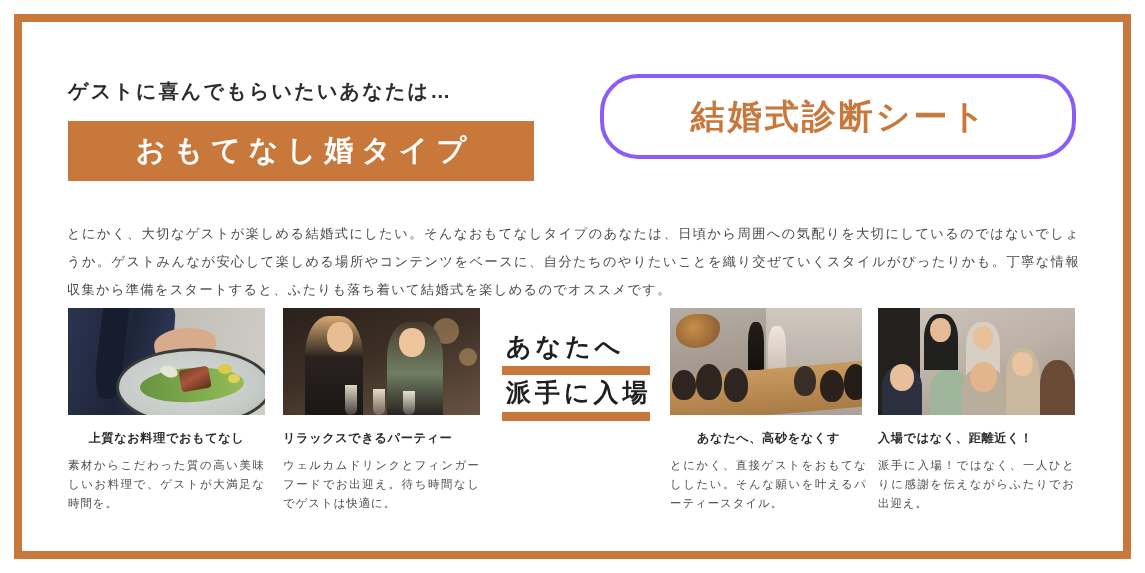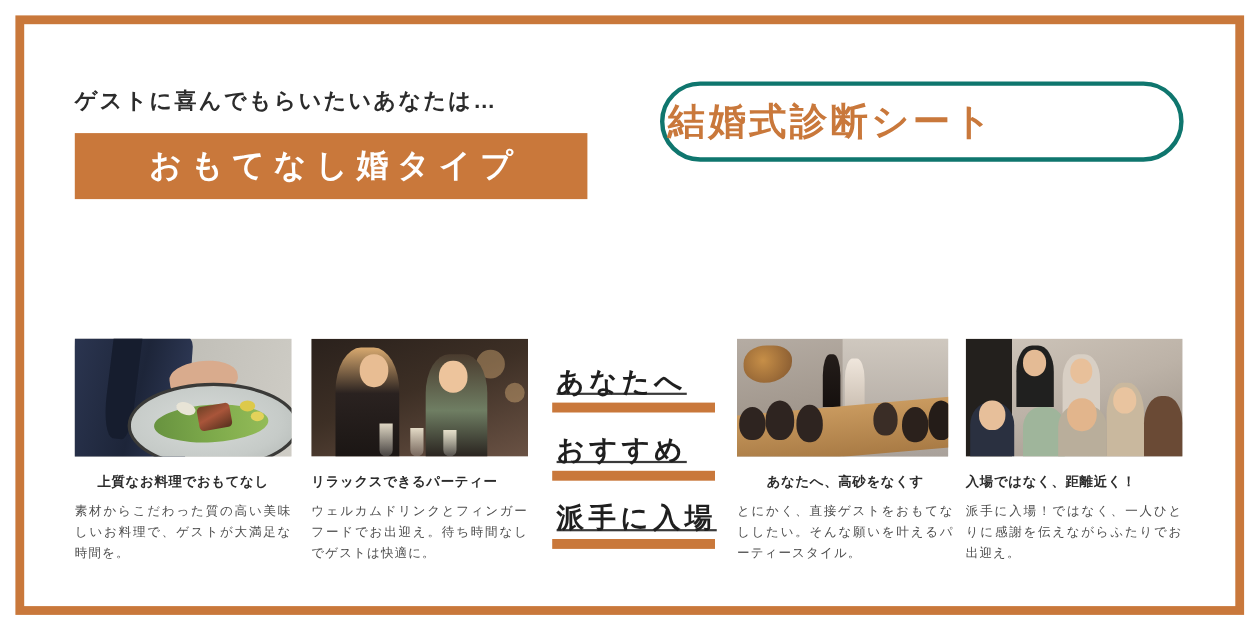--- a/index.html
+++ b/index.html
@@ -80,27 +80,27 @@
     letter-spacing: 8px;
     text-indent: 8px;
     white-space: nowrap;
   }
 
   #sheet-title-pill {
     position: absolute;
     left: 578px;
     top: 52px;
     width: 476px;
-    height: 73px;
-    border: 4px solid #0f766e;
+    height: 85px;
+    border: 4px solid #8b5cf6;
     border-radius: 38px;
     box-sizing: border-box;
     display: flex;
     align-items: center;
-    justify-content: flex-start;
+    justify-content: center;
     background: #ffffff;
   }
   #sheet-title-label {
     color: #c9783b;
     font-size: 34px;
     font-weight: 700;
     letter-spacing: 3px;
     text-indent: 3px;
     white-space: nowrap;
   }
@@ -171,22 +171,21 @@
 
   
   #recommend-stack {
     position: absolute;
     left: 480px;
     top: 22px;
     width: 156px;
   }
   .recommend-line {
     position: relative;
-    margin-bottom: 17px;
-    text-decoration: underline;
+    margin-bottom: 1px;
   }
   .recommend-text {
     font-size: 25px;
     font-weight: 700;
     letter-spacing: 4px;
     color: #1f1f1f;
     white-space: nowrap;
     padding-left: 4px;
     padding-bottom: 2px;
   }
@@ -294,20 +293,21 @@
       <div id="type-badge">
         <span id="type-badge-label">おもてなし婚タイプ</span>
       </div>
 
       <div id="sheet-title-pill">
         <span id="sheet-title-label">結婚式診断シート</span>
       </div>
 
     </div>
 
+    <p id="lead-paragraph">とにかく、大切なゲストが楽しめる結婚式にしたい。そんなおもてなしタイプのあなたは、日頃から周囲への気配りを大切にしているのではないでしょうか。ゲストみんなが安心して楽しめる場所やコンテンツをベースに、自分たちのやりたいことを織り交ぜていくスタイルがぴったりかも。丁寧な情報収集から準備をスタートすると、ふたりも落ち着いて結婚式を楽しめるのでオススメです。</p>
 
     <div id="cards-row">
 
       <div class="card" data-pos="1">
         <div class="card-photo">
           <div class="ph ph-party2">
             <div class="bokeh" style="left:150px;top:10px;width:26px;height:26px;"></div>
             <div class="bokeh" style="left:176px;top:40px;width:18px;height:18px;"></div>
             <div class="w1"></div>
             <div class="face1"></div>
@@ -336,24 +336,20 @@
             <div class="garnish-c"></div>
           </div>
         </div>
         <div class="card-title">上質なお料理でおもてなし</div>
         <div class="card-desc">素材からこだわった質の高い美味しいお料理で、ゲストが大満足な時間を。</div>
       </div>
 
       <div id="recommend-stack">
         <div class="recommend-line">
           <div class="recommend-text">あなたへ</div>
-          <div class="recommend-underline"></div>
-        </div>
-        <div class="recommend-line">
-          <div class="recommend-text">おすすめ</div>
           <div class="recommend-underline"></div>
         </div>
         <div class="recommend-line">
           <div class="recommend-text">派手に入場</div>
           <div class="recommend-underline"></div>
         </div>
       </div>
 
       <div class="card" data-pos="2">
         <div class="card-photo">

